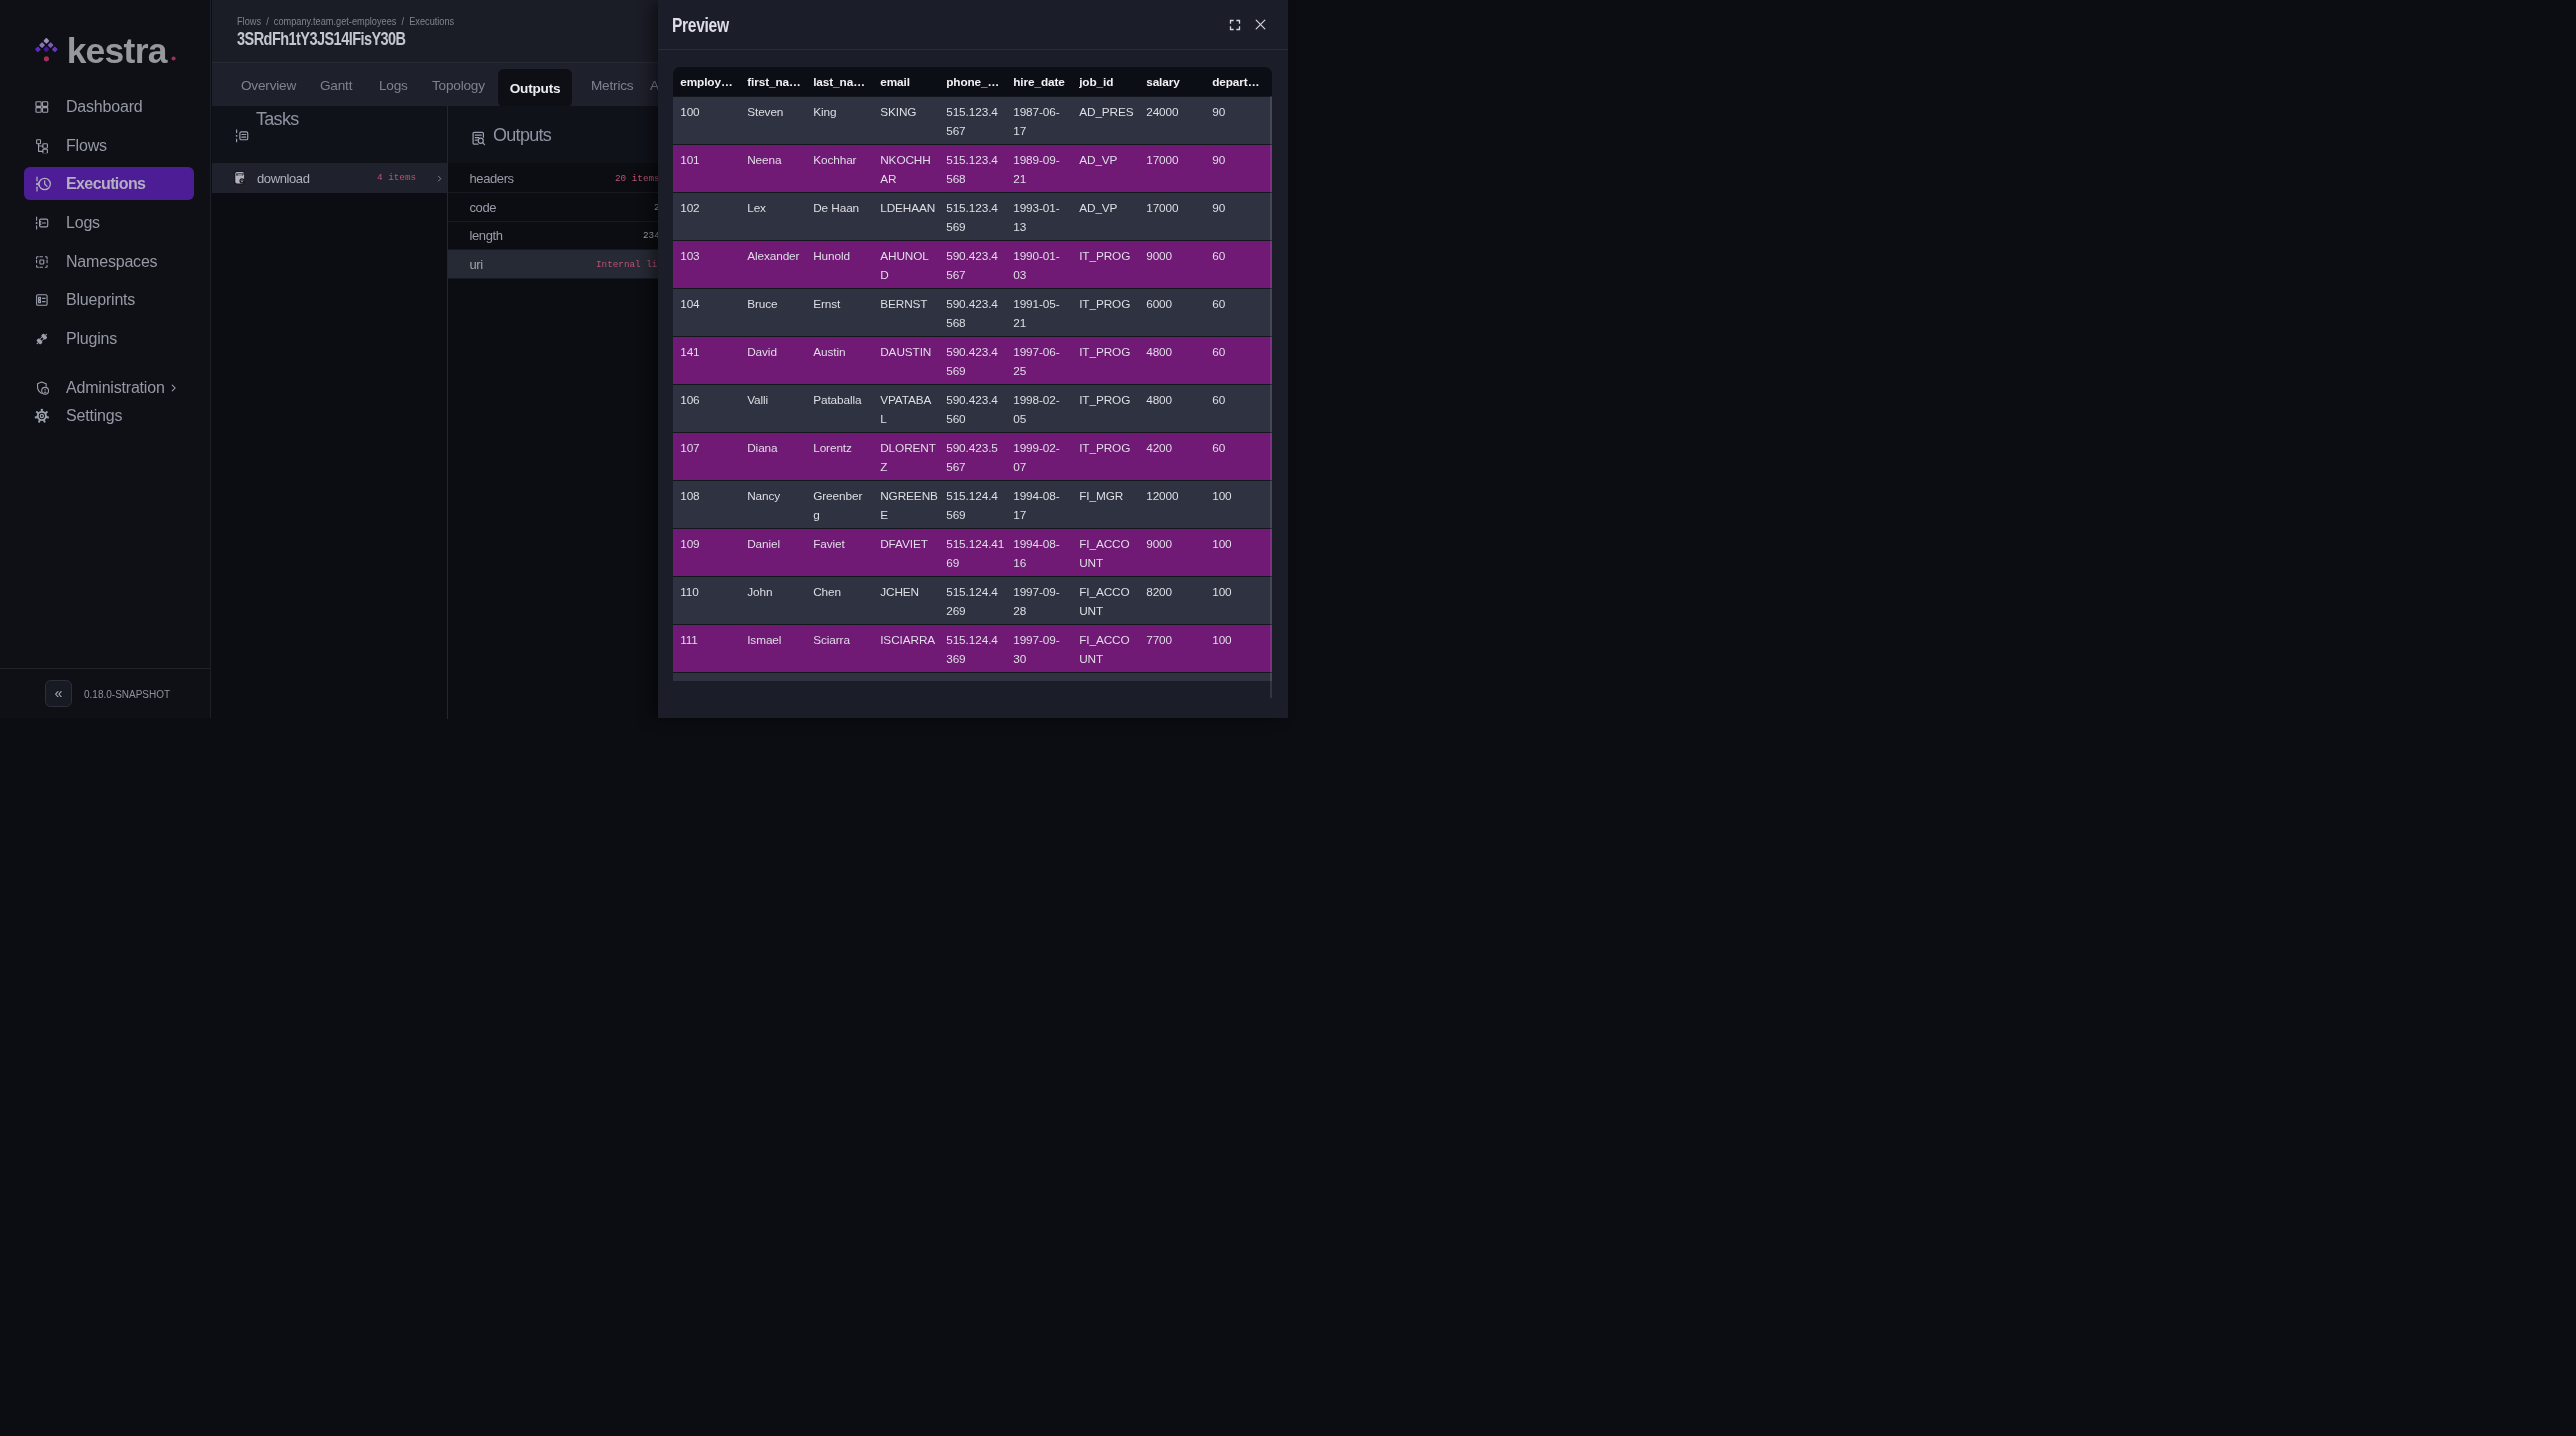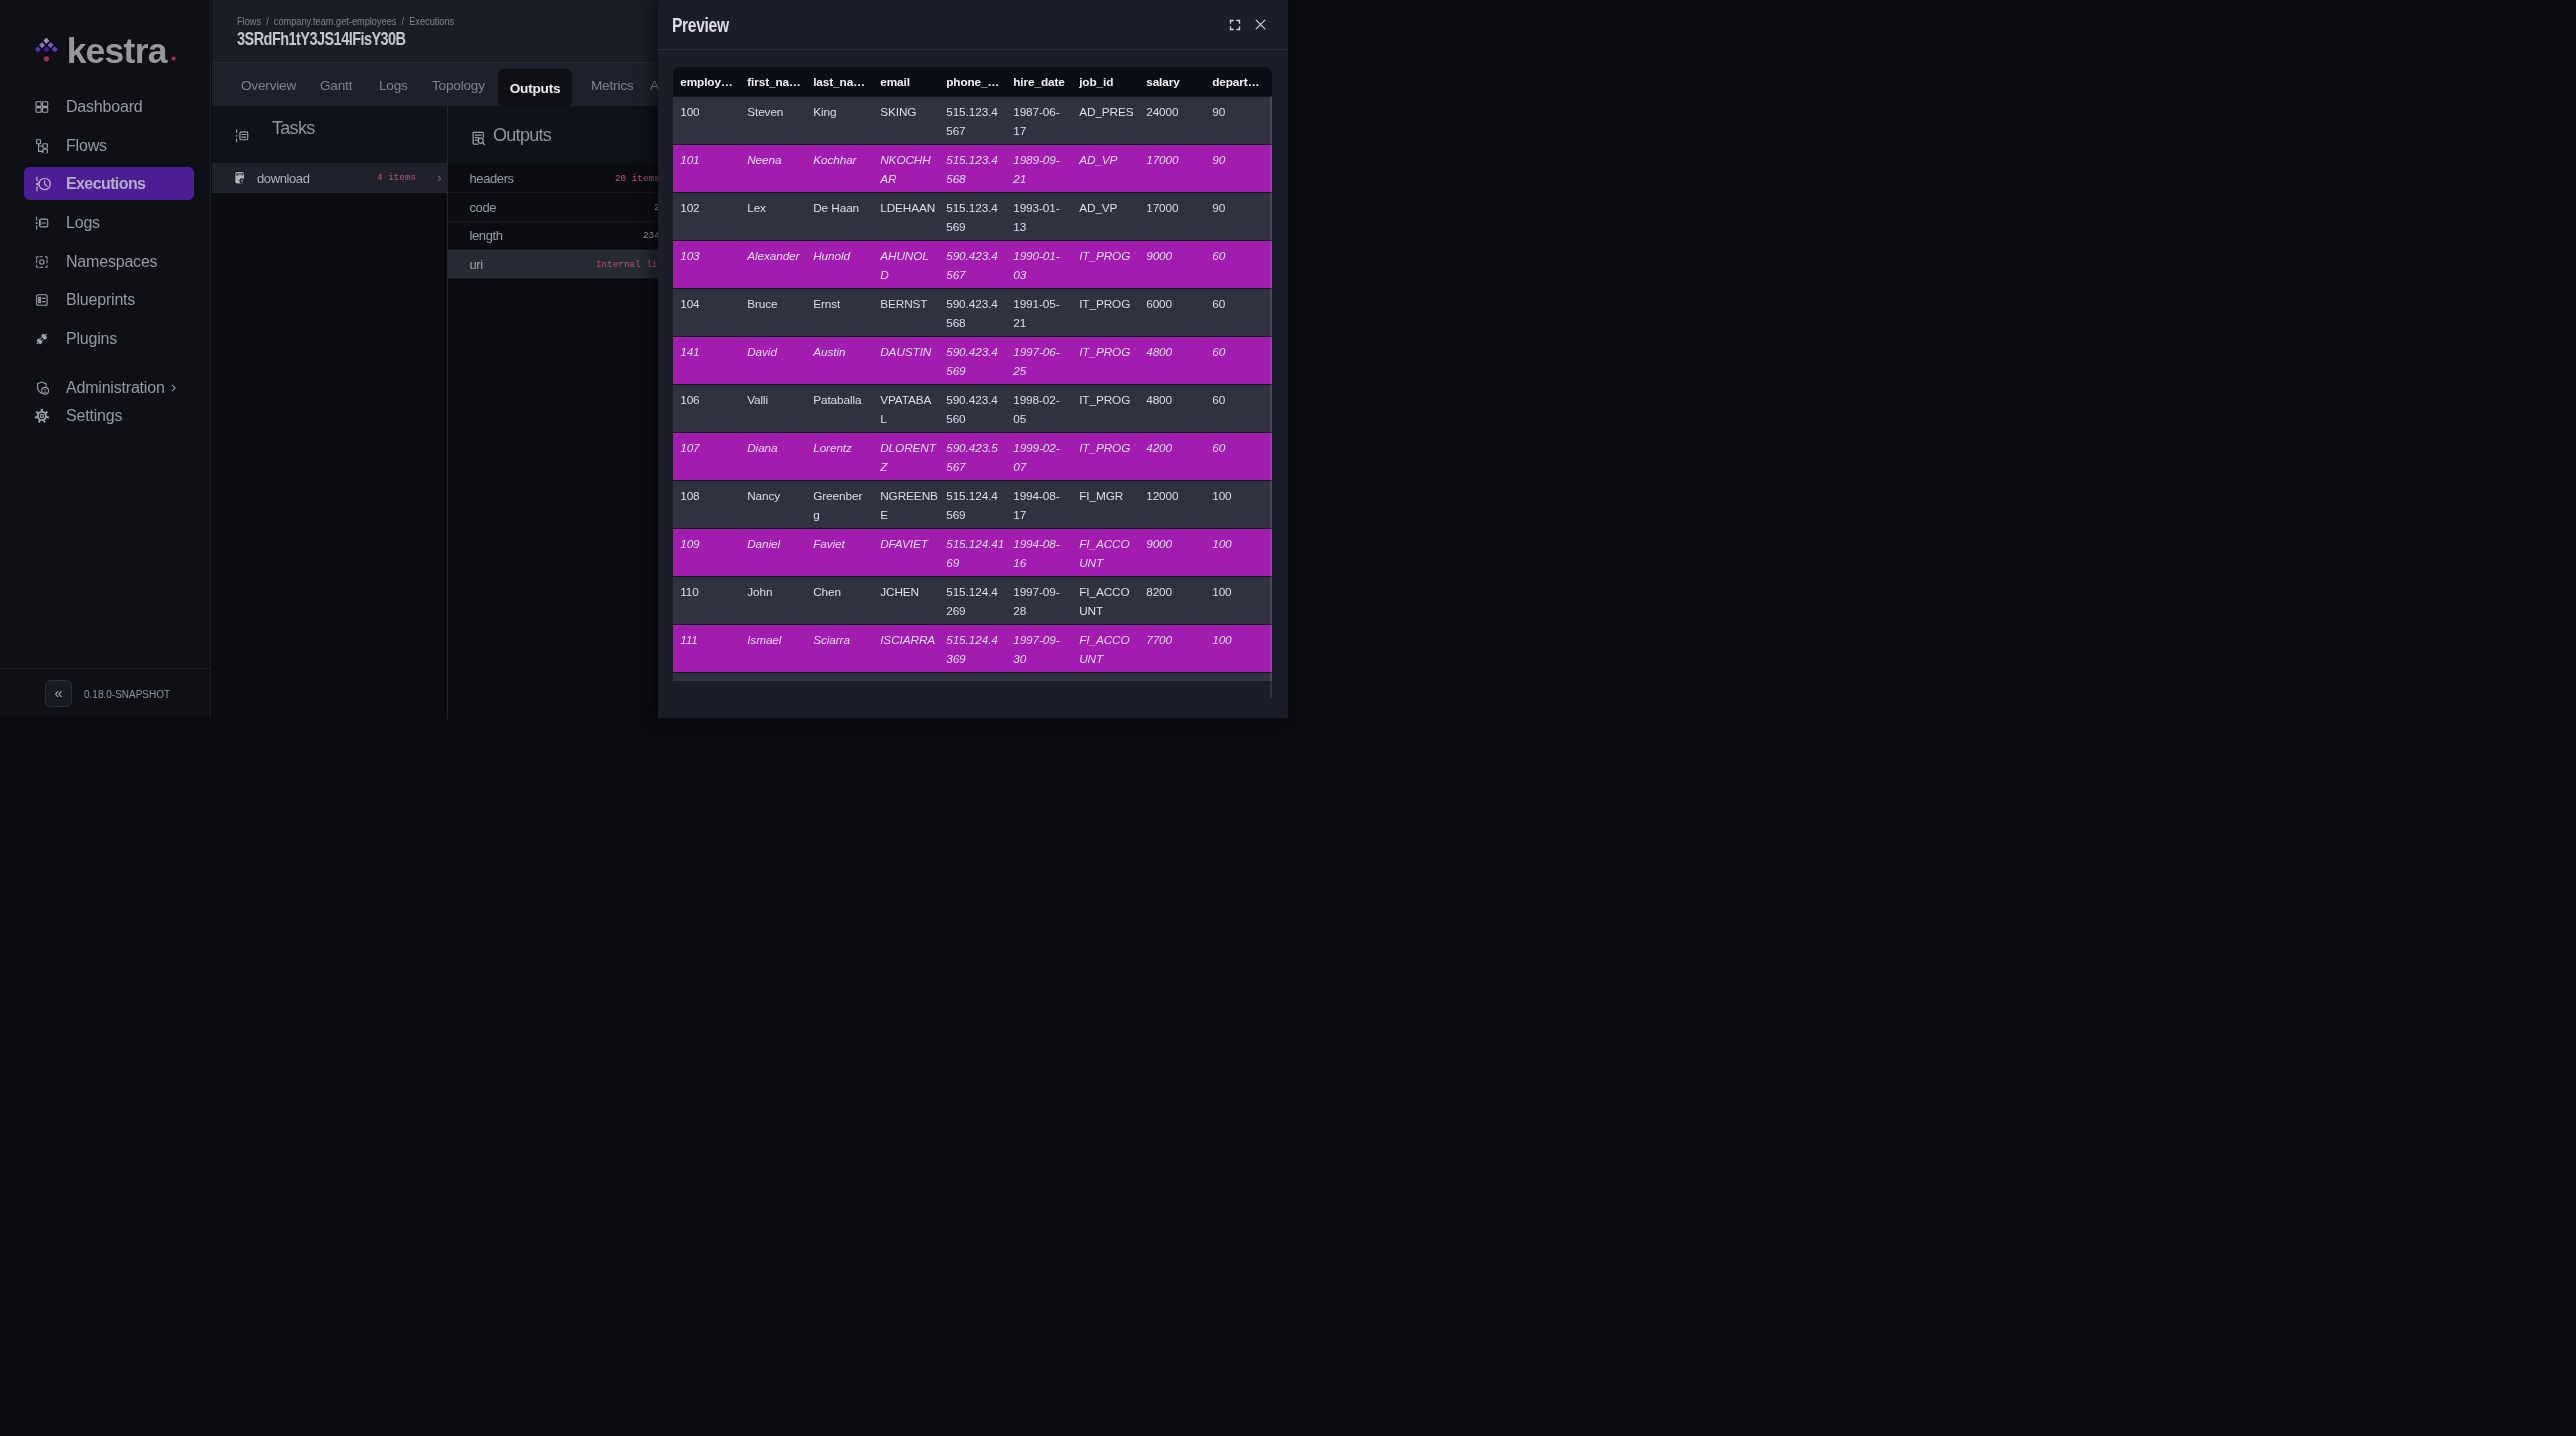--- a/index.html
+++ b/index.html
@@ -51,21 +51,21 @@
     box-shadow:-7.2px 0 14.3px rgba(0,0,0,0.45); }
   #preview h1 { position:absolute; left:14.3px; top:14.3px; font-size:20px; font-weight:bold; color:#DEDCE8; letter-spacing:-0.4px; transform:scaleX(0.78); transform-origin:left top; white-space:nowrap;}
   #pv-sep { position:absolute; left:0; top:49px; width:630px; height:0.7px; background:#2A2D38; }
 
   
   #tbl { position:absolute; left:15px; top:67px; width:599px; height:632px; border-radius:7.2px 7.2px 0 0;
     overflow:hidden; }
   .thead { position:relative; height:29px; background:#0C0E15; }
   .trow { position:relative; height:48px; border-top:1.4px solid #14161D; }
   .r-lt { background:#2F3341; }
-  .r-dk { background:#a21caf;font-style:italic; }
+  .r-dk { background:#701a75; }
   .c { position:absolute; top:0; height:100%; padding:6.4px 4.3px 0 7.2px; font-size:11.8px; color:#DFDEE6;
     line-height:18.6px; letter-spacing:-0.1px; overflow:hidden; }
   .thead .c { font-weight:bold; color:#F2F1F6; font-size:11.8px; padding-top:5.7px; white-space:nowrap;
     text-overflow:ellipsis; }
   .c0{left:0;width:67px;} .c1{left:67px;width:67px;} .c2{left:133px;width:67px;}
   .c3{left:200px;width:67px;} .c4{left:266px;width:67px;} .c5{left:333px;width:67px;}
   .c6{left:399px;width:67px;} .c7{left:466px;width:67px;} .c8{left:532px;width:67px;}
 </style>
 </head>
 <body>
@@ -227,21 +227,21 @@
 <div id="tasks">
   <div class="abs" style="left:0;top:0;width:235px;height:57px;background:#10121A;"></div>
   <svg style="position:absolute;left:21.5px;top:22px;" width="15.7" height="15.7" viewBox="0 0 24 24" fill="none" stroke="#9BA0AC" stroke-width="1.8" stroke-linecap="round">
     <circle cx="4" cy="12" r="1.4" fill="#9BA0AC" stroke="none"></circle>
     <line x1="4" y1="3" x2="4" y2="7"></line>
       <line x1="4" y1="17" x2="4" y2="21"></line>
     <rect x="9" y="6" width="12" height="12" rx="2"></rect>
     <line x1="12" y1="10" x2="18" y2="10"></line>
       <line x1="12" y1="14" x2="18" y2="14"></line>
   </svg>
-  <div class="sec-title" style="left:44px;top:12px;margin-left:16px;">Tasks</div>
+  <div class="sec-title" style="left:44px;top:3px;">Tasks</div>
   <div id="task-row">
     <svg class="abs" style="left:21.5px;top:8.2px;" width="11.4" height="13.6" viewBox="0 0 16 19">
       <rect x="0" y="0" width="16" height="19" rx="2" fill="#17181F"></rect>
       <rect x="1.8" y="1.2" width="12.4" height="16.4" rx="2.4" fill="#B3B1BC"></rect>
       <text x="2.4" y="6.6" font-family="Liberation Sans, sans-serif" font-weight="bold" font-size="4.6" fill="#15161C">HTTP</text>
       <circle cx="11.2" cy="13.8" r="3.6" fill="#15161C"></circle>
       <path d="M11.2 11.9 v3.2 M9.9 13.9 l1.3 1.3 l1.3 -1.3" stroke="#B3B1BC" stroke-width="1" fill="none" stroke-linecap="round" stroke-linejoin="round"></path>
     </svg>
     <span class="nm">download</span>
     <span class="mono-pink abs" style="left:165px;top:8.6px;">4 items</span>

